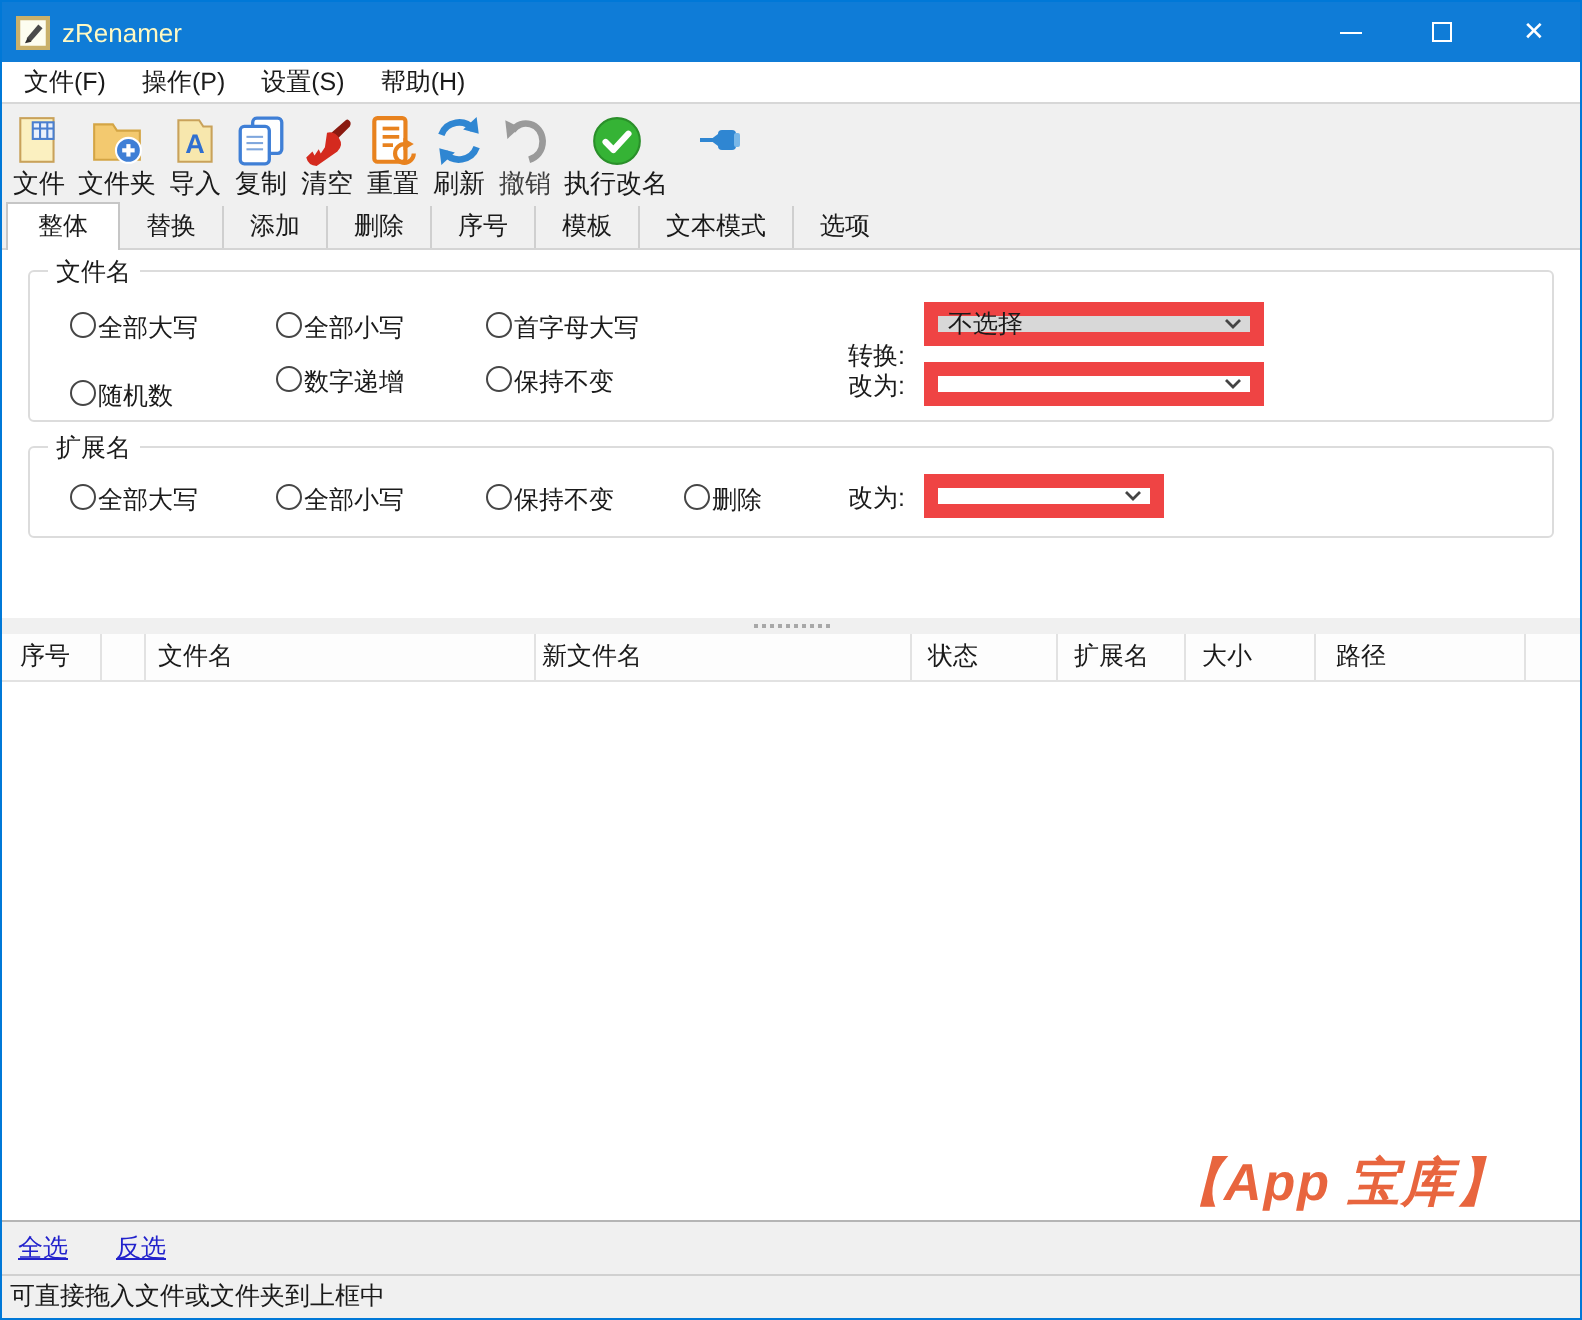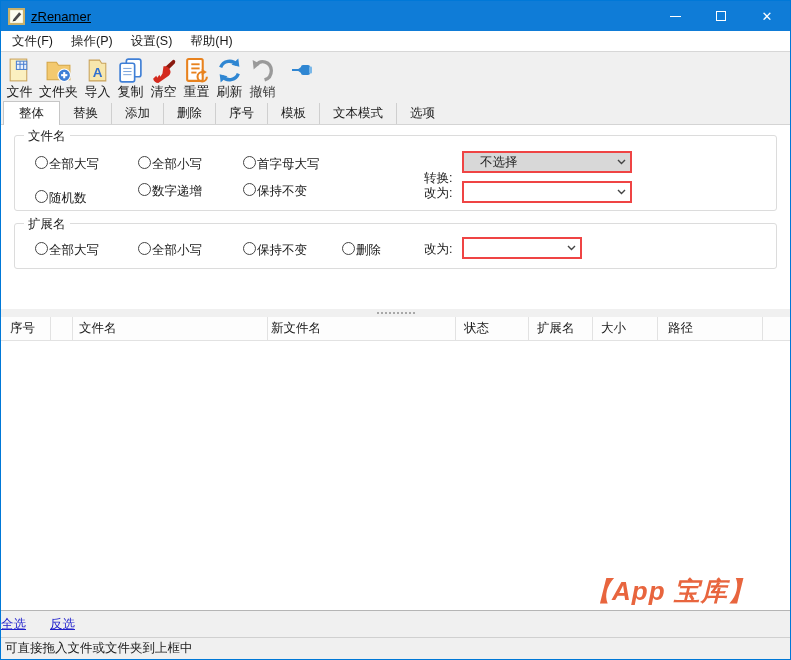--- a/index.html
+++ b/index.html
@@ -4,21 +4,21 @@
 <style>
   * { margin:0; padding:0; box-sizing:border-box; }
   html,body { width:791px; height:660px; }
   body { font-family:"Liberation Sans","DejaVu Sans",sans-serif; font-size:12px; color:#1a1a1a; background:#fff; }
 
   .window { width:791px; height:660px; border:1px solid #0078d7; display:flex; flex-direction:column; background:#f0f0f0; }
 
   
   .titlebar { height:30px; background:#0f7cd7; display:flex; align-items:center; flex:0 0 auto; }
   .app-icon { width:17px; height:17px; margin:0 6px 0 7px; flex:0 0 auto; }
-  .title-text { color:#000000; font-size:13px;text-decoration:underline; }
+  .title-text { color:#fef9c3; font-size:13px; }
   .win-controls { margin-left:auto; display:flex; height:100%; }
   .win-btn { width:46px; height:100%; display:flex; align-items:center; justify-content:center; color:#fff; font-size:13px; }
   .min-glyph { width:11px; height:1px; background:#fff; display:block; }
   .max-glyph { width:10px; height:10px; border:1px solid #fff; display:block; }
 
   
   .menubar { height:21px; background:#fff; border-bottom:1px solid #d7d7d7; display:flex; align-items:center; padding-left:2px; flex:0 0 auto; }
   .menu-item { padding:0 9px; font-size:12.5px; height:100%; display:flex; align-items:center; }
 
   
@@ -38,21 +38,21 @@
   
   .panel { height:184px; background:#fff; position:relative; flex:0 0 auto; }
   .groupbox { position:absolute; border:1px solid #dcdcdc; border-radius:3px; }
   .gb-title { position:absolute; top:-8px; left:9px; background:#fff; padding:0 4px; font-size:12.5px; }
   .gb1 { left:13px; right:13px; top:10px; height:76px; }
   .gb2 { left:13px; right:13px; top:98px; height:46px; }
   .radio-item { position:absolute; display:flex; align-items:flex-start; gap:1px; height:16px; }
   .radio-circle { width:13px; height:13px; border:1px solid #464646; border-radius:50%; background:#fff; flex:0 0 auto; }
   .radio-label { font-size:12.5px; white-space:nowrap; }
   .fld-label { position:absolute; font-size:12.5px; width:36px; text-align:left; }
-  .combo { position:absolute; height:22px; border:2px solid #ef4444; background:#fff; display:flex; align-items:center; padding-left:16px; font-size:12.5px; }
+  .combo { position:absolute; height:22px; border:7px solid #ef4444; background:#fff; display:flex; align-items:center; padding-left:5px; font-size:12.5px; }
   .combo .chev { margin-left:auto; width:17px; height:100%; display:flex; align-items:center; justify-content:center; }
   .combo.gray { background:#d8d8d8; }
 
   
   .splitter { height:8px; background:#f0f0f0; display:flex; align-items:center; justify-content:center; flex:0 0 auto; }
   .grip-dots { width:38px; border-top:2px dotted #a8a8a8; }
 
   
   .ftable { flex:1 1 auto; display:flex; flex-direction:column; background:#fff; border-bottom:1px solid #b5b5b5; min-height:0; }
   .thead { height:24px; display:flex; flex:0 0 auto; border-bottom:1px solid #e2e2e2; background:#fdfdfd; }
@@ -63,21 +63,21 @@
   .th.c3 { width:188px; padding-left:3px; }
   .th.c4 { width:73px; }
   .th.c5 { width:64px; }
   .th.c6 { width:65px; }
   .th.c7 { width:105px; padding-left:10px; }
   .th.c8 { flex:1; border-right:none; }
   .tbody { flex:1 1 auto; position:relative; background:#fff;font-style:italic; }
   .watermark { position:absolute; left:584px; top:233px; font-size:26px; font-weight:bold; color:#e8653e; letter-spacing:1px; white-space:nowrap; }
 
   
-  .linksbar { height:26px; background:#f0f0f0; display:flex; align-items:center; gap:24px; flex:0 0 auto; }
+  .linksbar { height:26px; background:#f0f0f0; display:flex; align-items:center; padding-left:8px; gap:24px; flex:0 0 auto; }
   .sel-link { color:#2222cc; text-decoration:underline; font-size:12.5px; }
 
   
   .statusbar { height:22px; background:#f0f0f0; border-top:1px solid #d0d0d0; display:flex; align-items:center; padding-left:4px; font-size:12.5px; flex:0 0 auto; }
 </style>
 </head>
 <body>
 
 <div class="window">
 
@@ -188,20 +188,29 @@
     </div>
     <div class="tool-btn disabled">
       <span class="ticon">
         <svg width="27" height="27" viewBox="0 0 26 26">
             <path d="M7 8 C11 2 21 4 21.5 13 C21.5 18 18.5 21 15 22" fill="none" stroke="#9a9a9a" stroke-width="3.2"></path>
             <polygon points="3.5,3 10.5,6.5 4.5,12" fill="#9a9a9a"></polygon>
           </svg>
       </span>
       <span class="tlabel">撤销</span>
     </div>
+    <div class="tool-btn">
+      <span class="ticon">
+        <svg width="27" height="27" viewBox="0 0 26 26">
+            <circle cx="13" cy="13" r="11" fill="#35b335" stroke="#2a8f2a"></circle>
+            <path d="M7.5 13.5 L11.3 17.3 L18.5 9.5" fill="none" stroke="#fff" stroke-width="3" stroke-linecap="round" stroke-linejoin="round"></path>
+          </svg>
+      </span>
+      <span class="tlabel">执行改名</span>
+    </div>
     <span class="pin-wrap">
       <svg width="24" height="14" viewBox="0 0 24 14">
           <line x1="1" y1="7" x2="8" y2="7" stroke="#2f86d2" stroke-width="2"></line>
           <polygon points="6,7 11,3.2 11,10.8" fill="#2f86d2"></polygon>
           <rect x="10" y="2" width="9" height="10" rx="2" fill="#2f86d2"></rect>
           <rect x="18" y="3.5" width="3" height="7" rx="1" fill="#79b7e8"></rect>
         </svg>
     </span>
   </div>
 

